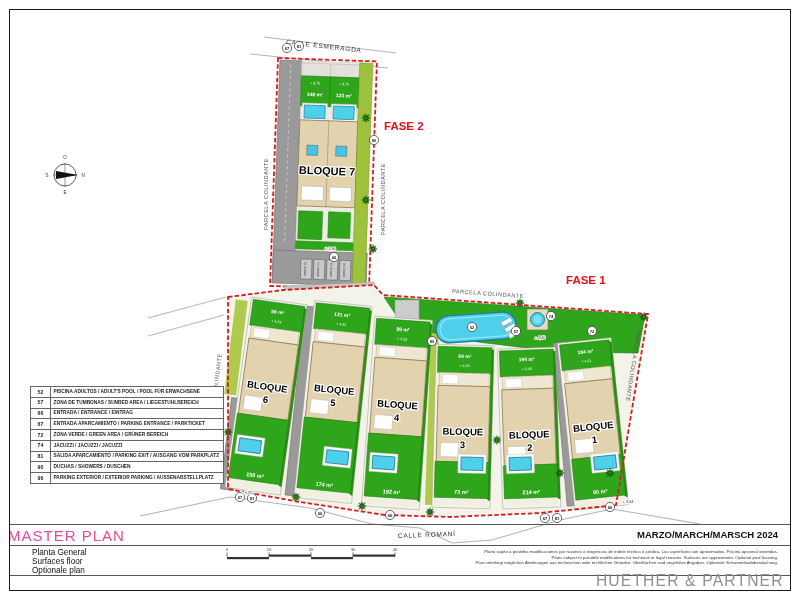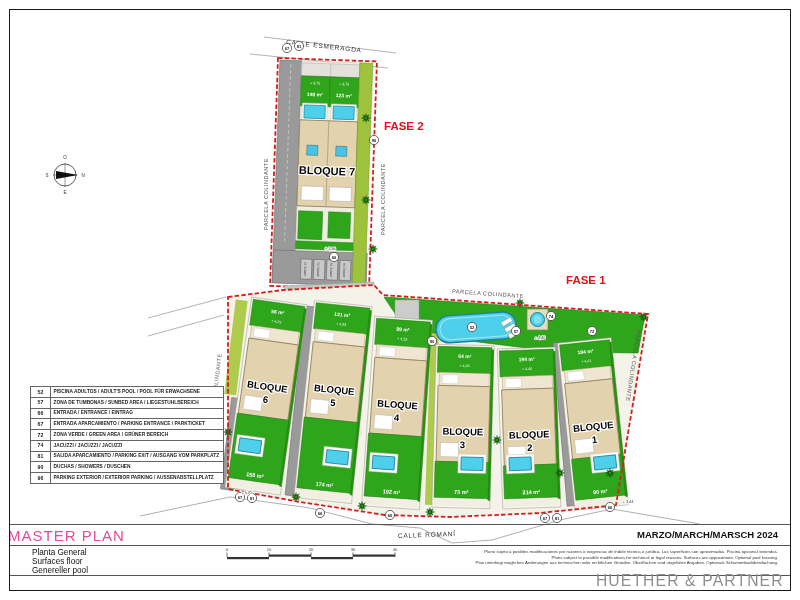--- a/index.html
+++ b/index.html
@@ -391,21 +391,21 @@
   </table>
 
   <div class="tb-line" style="top:524px"></div>
   <div class="tb-line" style="top:545px"></div>
   <div class="tb-line" style="top:575px"></div>
 
   <div class="master-title">MASTER PLAN</div>
   <div class="subtitles">
     <div>Planta General</div>
     <div>Surfaces floor</div>
-    <div>Genereller pool</div>
+    <div>Optionale plan</div>
   </div>
   <div class="date">MARZO/MARCH/MARSCH 2024</div>
   <div class="disclaimer">
     <div>Plano sujeto a posibles modificaciones por razones o exigencias de índole técnica o jurídica. Las superficies son aproximadas. Piscina opcional viviendas.</div>
     <div>Plans subject to possible modifications for technical or legal reasons. Surfaces are approximate. Optional pool housing.</div>
     <div>Plan unterliegt möglichen Änderungen aus technischen oder rechtlichen Gründen. Oberflächen sind ungefähre Angaben. Optionale Schwimmbadüberdachung.</div>
   </div>
   <div class="firm">HUETHER &amp; PARTNER</div>
 
   <div class="frame"></div>

